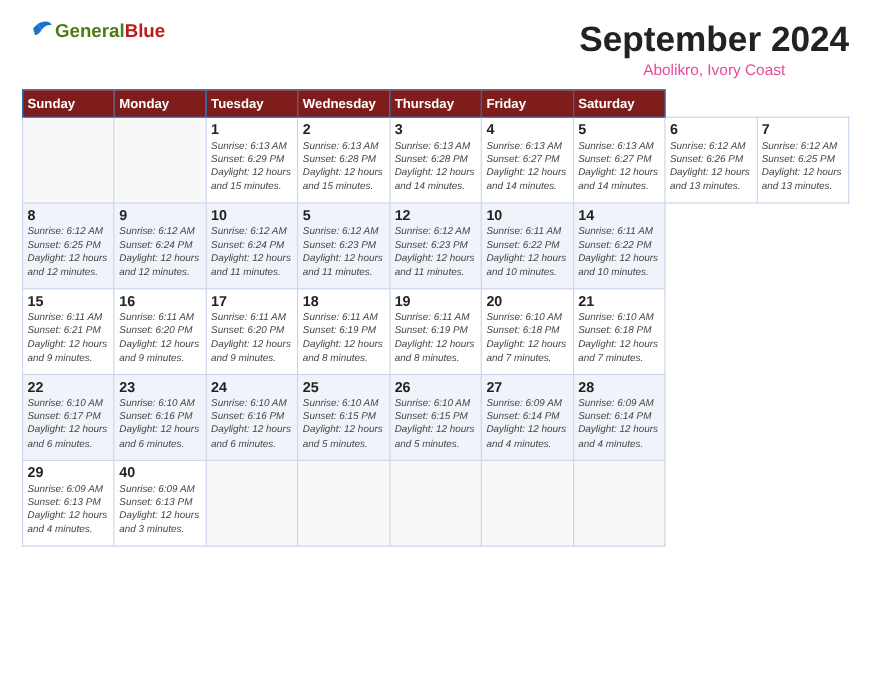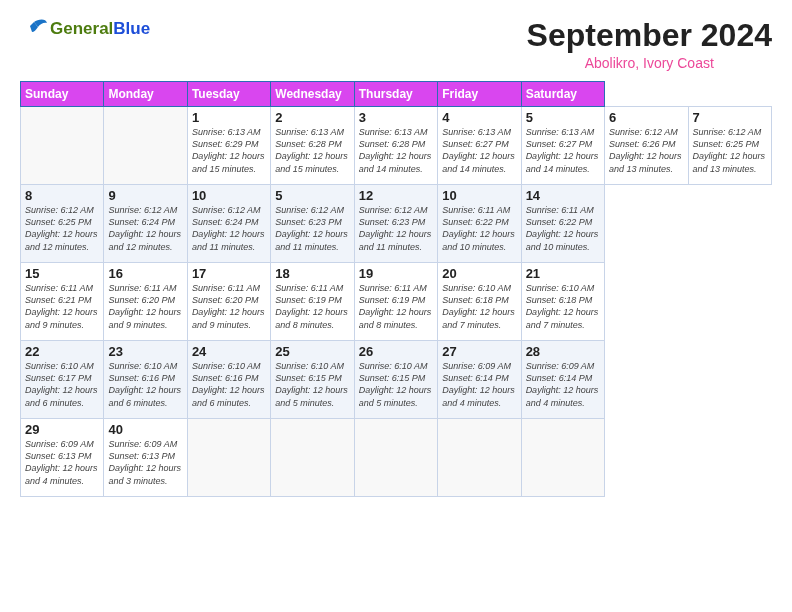--- a/index.html
+++ b/index.html
@@ -44,21 +44,21 @@
       font-size: 14px;
       color: #ec4899;
       margin-top: 2px;
     }
     table {
       width: 100%;
       border-collapse: collapse;
       table-layout: fixed;
     }
     thead tr {
-      background-color: #d946ef;
+      background-color: #7f1d1d;
     }
     thead th {
       color: #fff;
       font-size: 12px;
       font-weight: bold;
       padding: 5px 4px;
       text-align: left;
       border: 1px solid #2a6db5;
     }
     tbody tr {
@@ -101,21 +101,21 @@
 <div class="page">
   <div class="header">
     <div class="logo">
       <div class="logo-row">
         <svg width="28" height="22" viewBox="0 0 28 22">
           <path d="M14 4 C18 1, 26 0, 27 5 C24 4, 20 6, 18 9 L14 4Z" fill="#1a73c7"></path>
           <path d="M14 4 L18 9 C16 12, 14 14, 12 14 L10 8 Z" fill="#1a73c7"></path>
         </svg>
         <div style="margin-left:2px;">
           <div style="font-size:17px;font-weight:bold;color:#222;">
-            <span style="color:#4d7c0f;">General</span><span style="color:#1d4ed8;">Blue</span>
+            <span style="color:#4d7c0f;">General</span><span style="color:#b91c1c;">Blue</span>
           </div>
         </div>
       </div>
     </div>
     <div class="title-block">
       <div class="month-title">September 2024</div>
       <div class="location-title">Abolikro, Ivory Coast</div>
     </div>
   </div>
 

